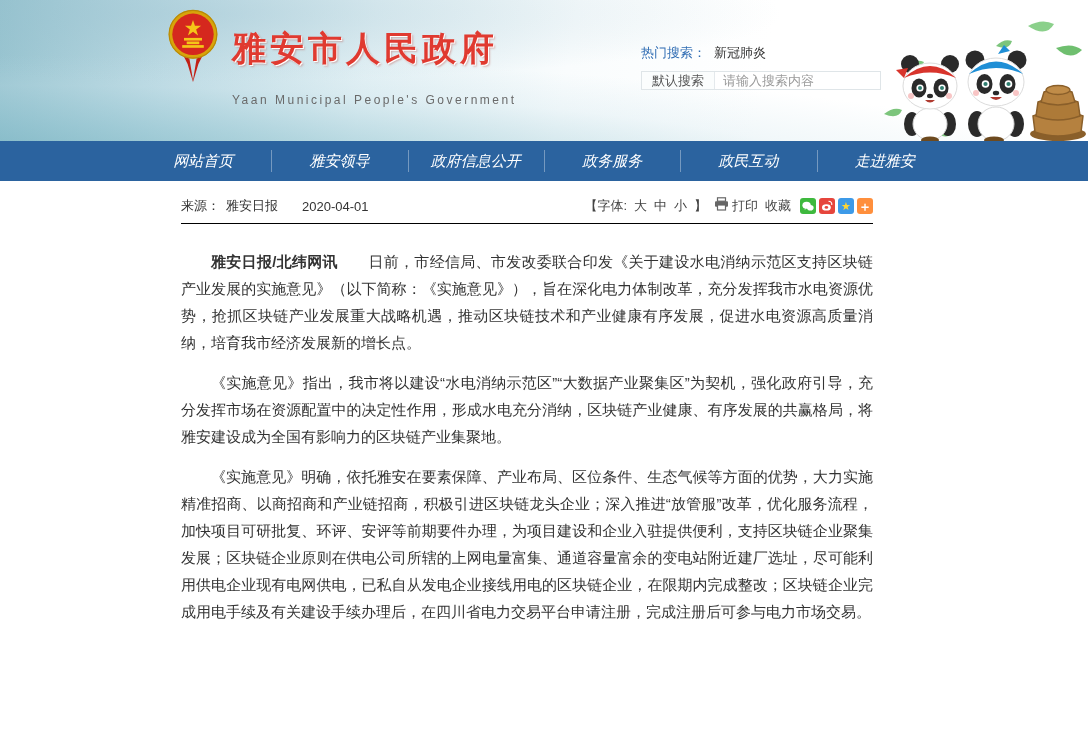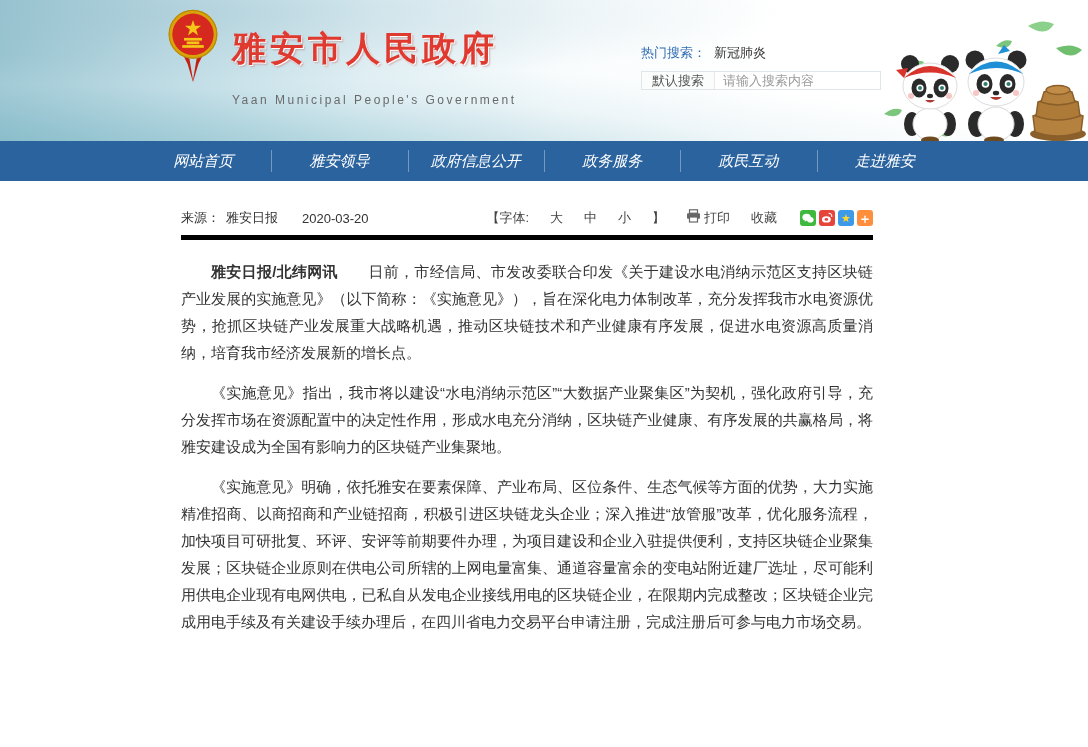--- a/index.html
+++ b/index.html
@@ -42,36 +42,36 @@
     padding:0 135px;font-style:italic; }
   .nav-item { flex:1; display:flex; align-items:center; justify-content:center;
     color:#fff; font-size:15px; cursor:pointer; position:relative; }
   .nav-item + .nav-item::before { content:""; position:absolute; left:0; top:9px; bottom:9px;
     width:1px; background:rgba(255,255,255,.35); }
 
   
   .content { width:692px; margin:0 0 0 181px; }
   .a-title { margin-top:24px; text-align:center; font-size:20px; color:#3d3d3d;
     line-height:42px; font-weight:400; }
-  .meta-row { margin-top:28px; display:flex; align-items:center; justify-content:space-between;
-    padding-bottom:8px; border-bottom:5px solid #000000; font-size:13px; color:#333; }
+  .meta-row { margin-top:16px; display:flex; align-items:center; justify-content:space-between;
+    padding-bottom:8px; border-bottom:1px solid #000000; font-size:13px; color:#333; }
   .meta-left { display:flex; align-items:center; gap:6px; }
   .meta-left .date { margin-left:18px; }
-  .meta-right { display:flex; align-items:center; gap:21px; color:#444; }
+  .meta-right { display:flex; align-items:center; gap:7px; color:#444; }
   .font-size-btn { cursor:pointer; }
   .tool { display:flex; gap:3px; cursor:pointer; }
   .share-icons { display:flex; align-items:center; gap:3px; margin-left:2px; }
   .sicon { width:16px; height:16px; border-radius:3px; display:flex; align-items:center;
     justify-content:center; cursor:pointer; }
   .sicon.wechat { background:#3eb93e; }
   .sicon.weibo  { background:#e6453c; }
   .sicon.qzone  { background:#3d9ae8; color:#ffd633; font-size:11px; line-height:1; }
   .sicon.more   { background:#ff8f3c; color:#fff; font-size:13px; font-weight:bold; line-height:1; }
 
-  .body-text { margin-top:18px; }
+  .body-text { margin-top:24px; }
   .body-text p { font-size:15px; color:#333; line-height:27px; text-indent:2em;
     margin-bottom:13px; text-align:justify; }
   .body-text .lead { font-weight:bold; }
 </style>
 </head>
 <body>
 
 <div class="banner">
 
   <div class="logo-wrap">
@@ -183,21 +183,21 @@
   <div class="nav-item">走进雅安</div>
 </div>
 
 <div class="content">
 
 
   <div class="meta-row">
     <div class="meta-left">
       <span>来源：</span>
       <span>雅安日报</span>
-      <span class="date">2020-03-20</span>
+      <span class="date">2020-04-01</span>
     </div>
     <div class="meta-right">
       <span>【字体:</span>
       <span class="font-size-btn">大</span>
       <span class="font-size-btn">中</span>
       <span class="font-size-btn">小</span>
       <span>】</span>
       <span class="tool">
         <svg width="15" height="14" viewBox="0 0 15 14">
           <rect x="3.5" y="0.8" width="8" height="3.4" fill="none" stroke="#666" stroke-width="1.2"></rect>

